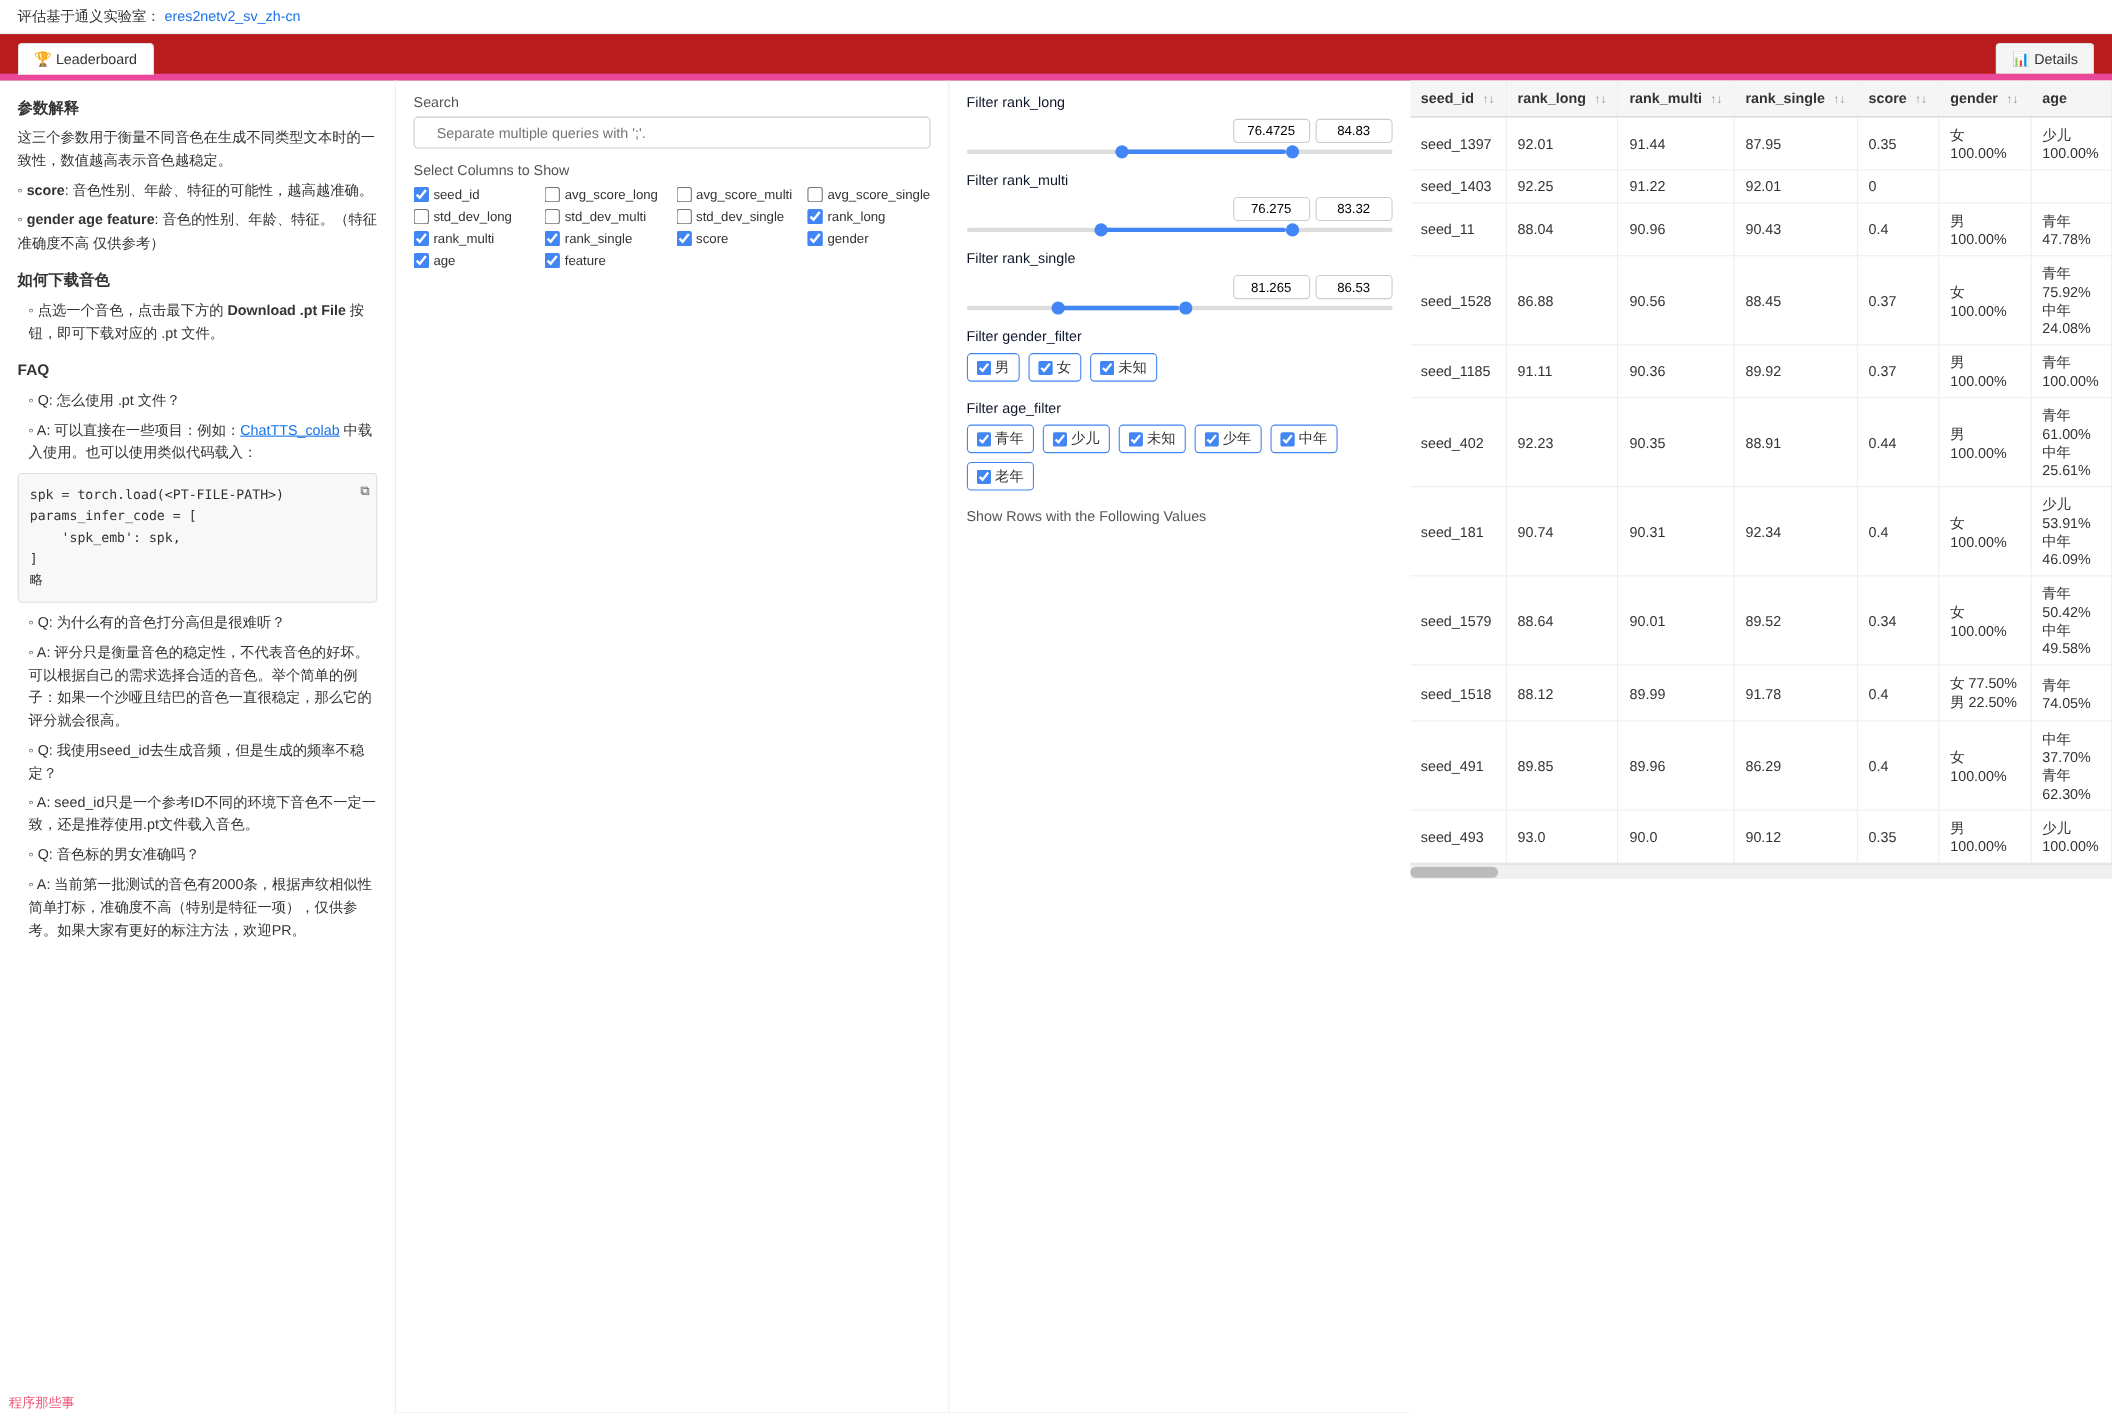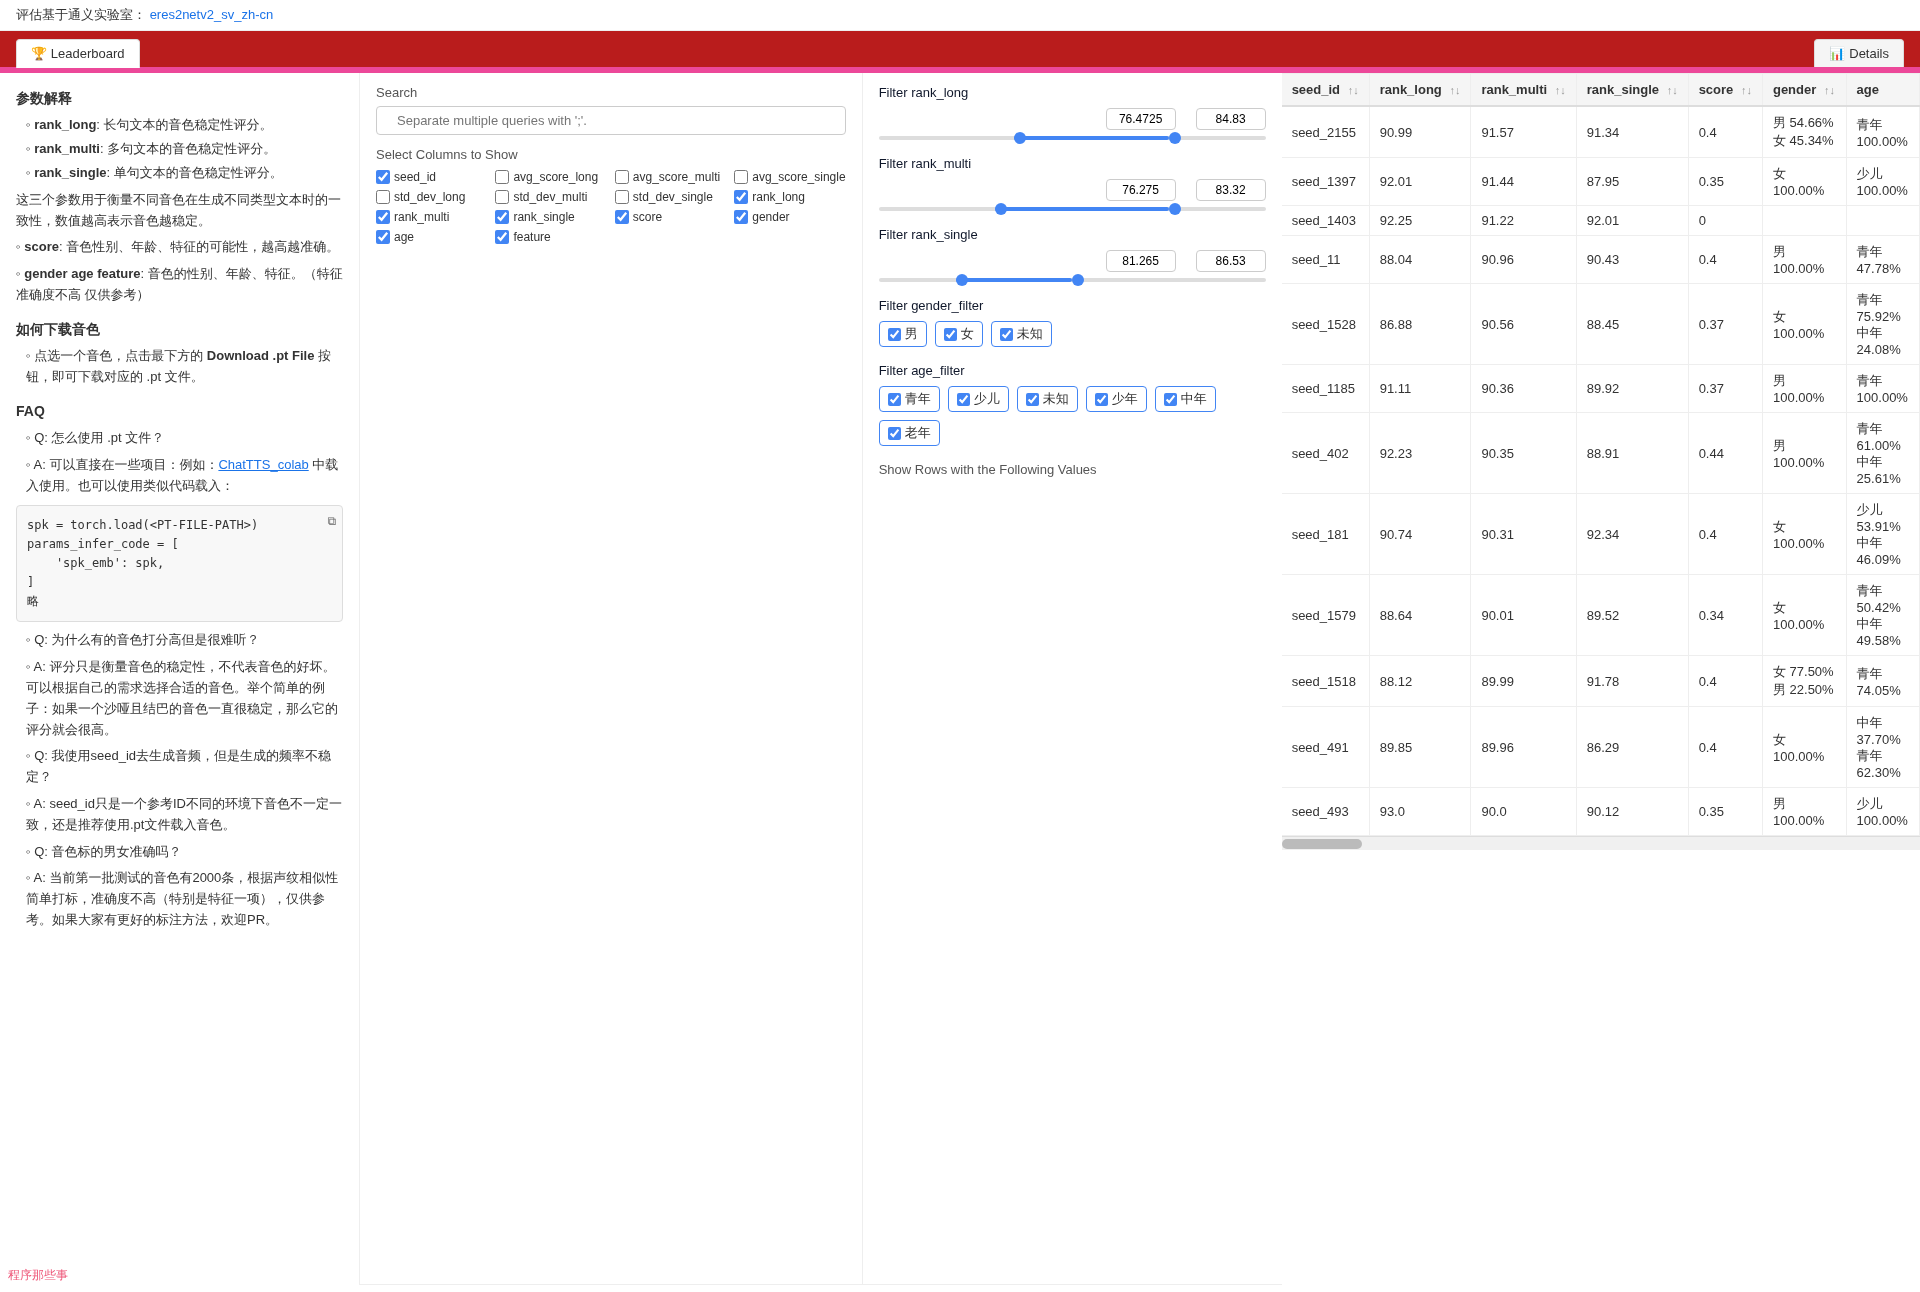--- a/index.html
+++ b/index.html
@@ -119,21 +119,21 @@
       padding: 12px 16px;
       border-left: 1px solid #eee;
       font-size: 13px;
     }
 
     .filter-group { margin-bottom: 16px; }
     .filter-label { font-size: 13px; color: #0f172a; margin-bottom: 8px; }
     .filter-range-row {
       display: flex;
       justify-content: flex-end;
-      gap: 20px;
+      gap: 5px;
       margin-bottom: 4px;
       align-items: flex-end;
     }
     .range-val {
       border: 1px solid #ccc;
       border-radius: 4px;
       padding: 3px 8px;
       font-size: 12px;
       width: 70px;
       text-align: center;
@@ -255,25 +255,20 @@
 
 <div class="tabs">
   <div class="tab active">🏆 Leaderboard</div>
   <div class="tab">📊 Details</div>
 </div>
 
 <div class="main-layout">
 
   <div class="sidebar">
     <h3>参数解释</h3>
-    <ul>
-      <li><strong>rank_long</strong>: 长句文本的音色稳定性评分。</li>
-      <li><strong>rank_multi</strong>: 多句文本的音色稳定性评分。</li>
-      <li><strong>rank_single</strong>: 单句文本的音色稳定性评分。</li>
-    </ul>
     <p style="margin-top:6px;">这三个参数用于衡量不同音色在生成不同类型文本时的一致性，数值越高表示音色越稳定。</p>
     <p style="margin-top:4px;">◦ <strong>score</strong>: 音色性别、年龄、特征的可能性，越高越准确。</p>
     <p style="margin-top:4px;">◦ <strong>gender age feature</strong>: 音色的性别、年龄、特征。（特征准确度不高 仅供参考）</p>
 
     <h3 style="margin-top:12px;">如何下载音色</h3>
     <p style="padding-left:10px; margin-top:4px;">◦ 点选一个音色，点击最下方的 <strong>Download .pt File</strong> 按钮，即可下载对应的 .pt 文件。</p>
 
     <h3 style="margin-top:12px;">FAQ</h3>
 
     <p style="padding-left:10px; margin-top:6px;">◦ Q: 怎么使用 .pt 文件？</p>
@@ -458,29 +453,20 @@
             <th>seed_id <span class="sort-icon">↑↓</span></th>
             <th>rank_long <span class="sort-icon">↑↓</span></th>
             <th>rank_multi <span class="sort-icon">↑↓</span></th>
             <th>rank_single <span class="sort-icon">↑↓</span></th>
             <th>score <span class="sort-icon">↑↓</span></th>
             <th>gender <span class="sort-icon">↑↓</span></th>
             <th>age</th>
           </tr>
         </thead>
         <tbody id="table-body">
-        <tr>
-              <td>seed_2155</td>
-              <td>90.99</td>
-              <td>91.57</td>
-              <td>91.34</td>
-              <td>0.4</td>
-              <td>男 54.66% 女 45.34%</td>
-              <td>青年 100.00%</td>
-            </tr>
             <tr>
               <td>seed_1397</td>
               <td>92.01</td>
               <td>91.44</td>
               <td>87.95</td>
               <td>0.35</td>
               <td>女 100.00%</td>
               <td>少儿 100.00%</td>
             </tr>
             <tr>

